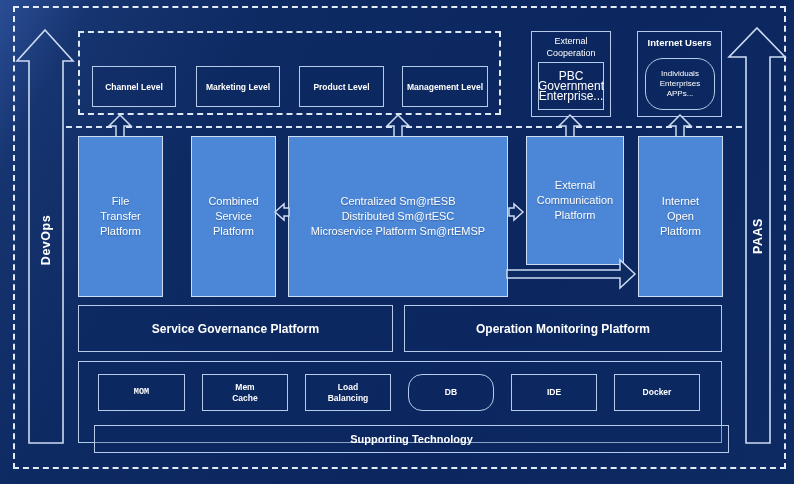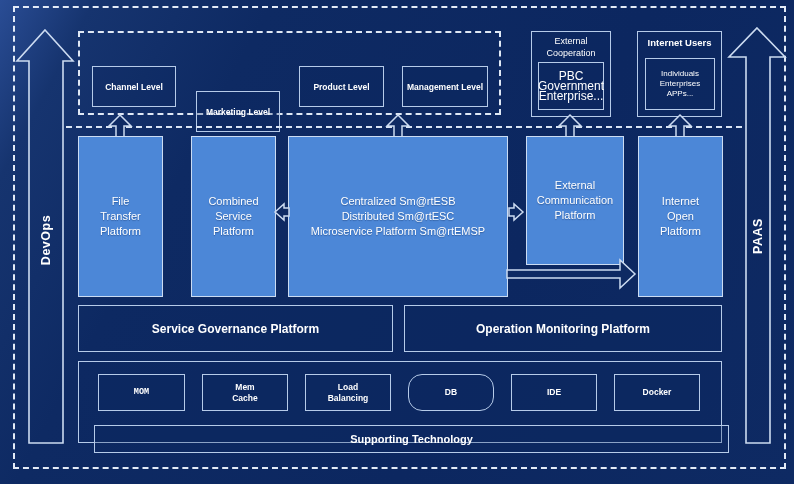--- a/index.html
+++ b/index.html
@@ -50,34 +50,34 @@
   </svg>
   <div class="rail-label" style="left:46px;top:240px;">DevOps</div>
 
   <svg class="abs" style="left:727px;top:26px;" width="60" height="420" viewBox="0 0 60 420">
     <polygon class="arrow-shape" points="30,2 58,31 43,31 43,417 19,417 19,31 2,31"></polygon>
   </svg>
   <div class="rail-label" style="left:758px;top:236px;">PAAS</div>
 
   <div class="abs dashed-box" style="left:78px;top:31px;width:423px;height:84px;"></div>
   <div class="abs box-dark lvl" style="left:92px;top:66px;width:84px;height:41px;">Channel Level</div>
-  <div class="abs box-dark lvl" style="left:196px;top:66px;width:84px;height:41px;margin-top:25px;">Marketing Level</div>
+  <div class="abs box-dark lvl" style="left:196px;top:66px;width:84px;height:41px;">Marketing Level</div>
   <div class="abs box-dark lvl" style="left:299px;top:66px;width:85px;height:41px;">Product Level</div>
   <div class="abs box-dark lvl" style="left:402px;top:66px;width:86px;height:41px;">Management Level</div>
 
   <div class="abs box-dark" style="left:531px;top:31px;width:80px;height:86px;">
     <div class="grp-title" style="top:3px;font-size:9px;line-height:12px;font-weight:400;">External
 Cooperation</div>
     <div class="abs box-dark" style="left:6px;top:30px;width:66px;height:48px;font-size:12px;line-height:10px;font-weight:400;">PBC Government
 Enterprise...</div>
   </div>
 
   <div class="abs box-dark" style="left:637px;top:31px;width:85px;height:86px;">
     <div class="grp-title" style="top:5px;font-size:9.5px;font-weight:700;">Internet Users</div>
-    <div class="abs box-dark" style="left:7px;top:26px;width:70px;height:52px;font-size:8px;line-height:10px;font-weight:400;">Individuals
+    <div class="abs box-dark" style="left:7px;top:26px;width:70px;height:52px;font-size:8px;line-height:10px;font-weight:400;border-radius:18px;">Individuals
 Enterprises
 APPs...</div>
   </div>
 
   <div class="abs sep-dashed" style="left:66px;top:126px;width:676px;"></div>
 
   <svg class="abs" style="left:107px;top:114px;" width="26" height="27" viewBox="0 0 26 27">
     <polygon class="arrow-filled" points="13,1 24,12 17,12 17,26 9,26 9,12 2,12"></polygon>
   </svg>
   <svg class="abs" style="left:385px;top:114px;" width="26" height="27" viewBox="0 0 26 27">

